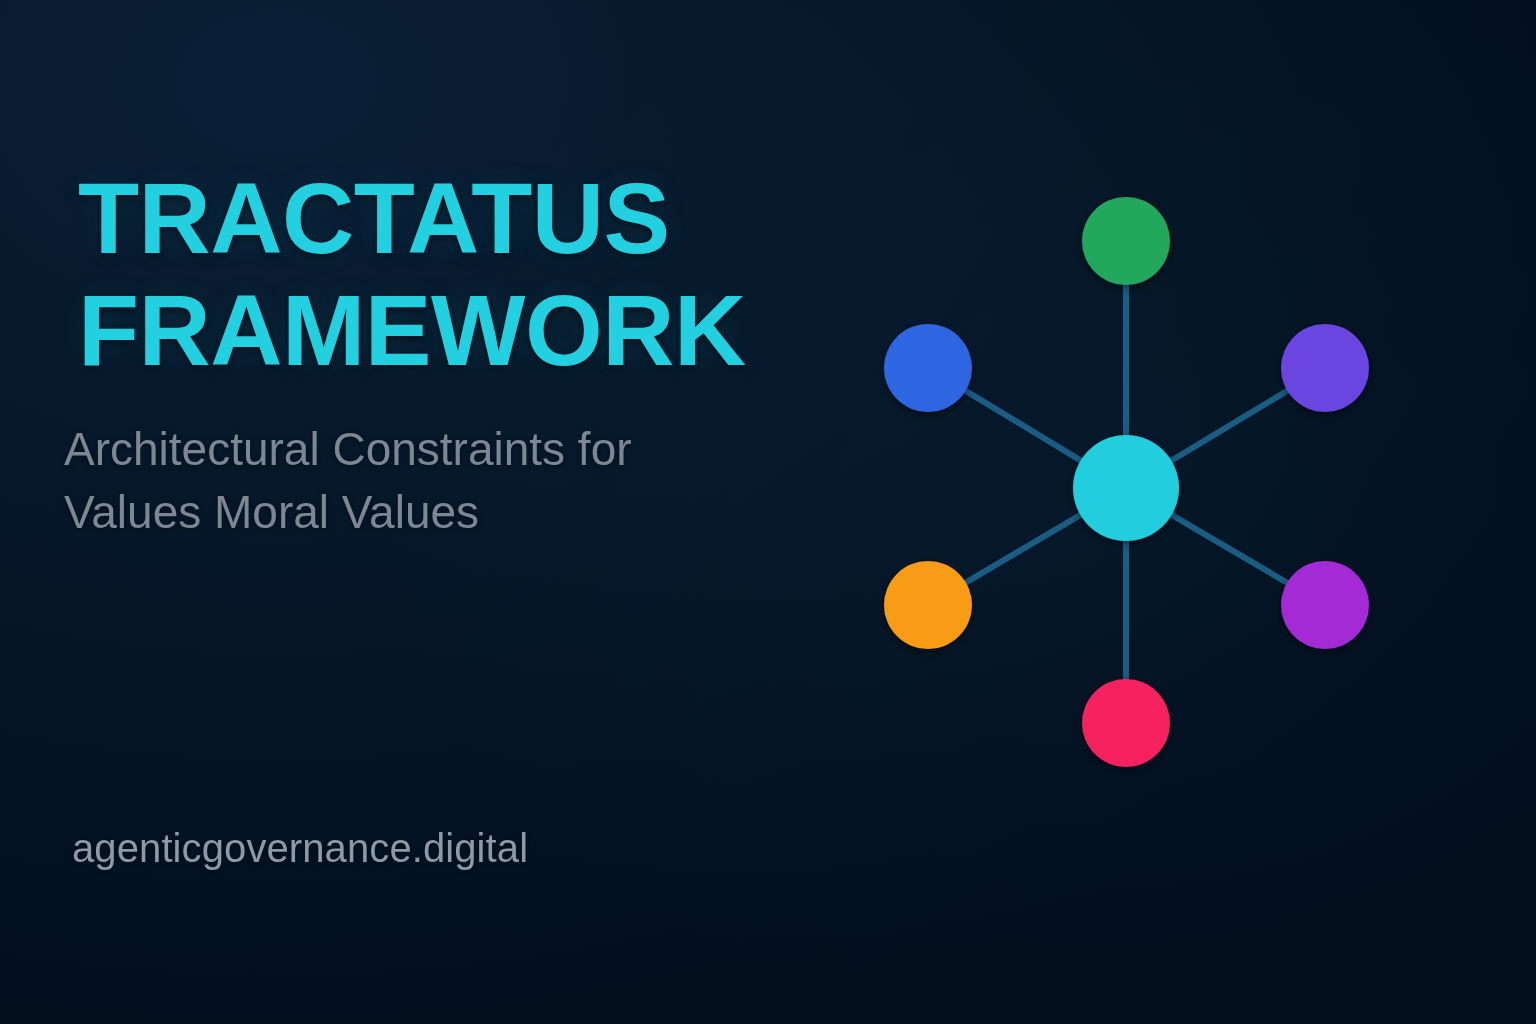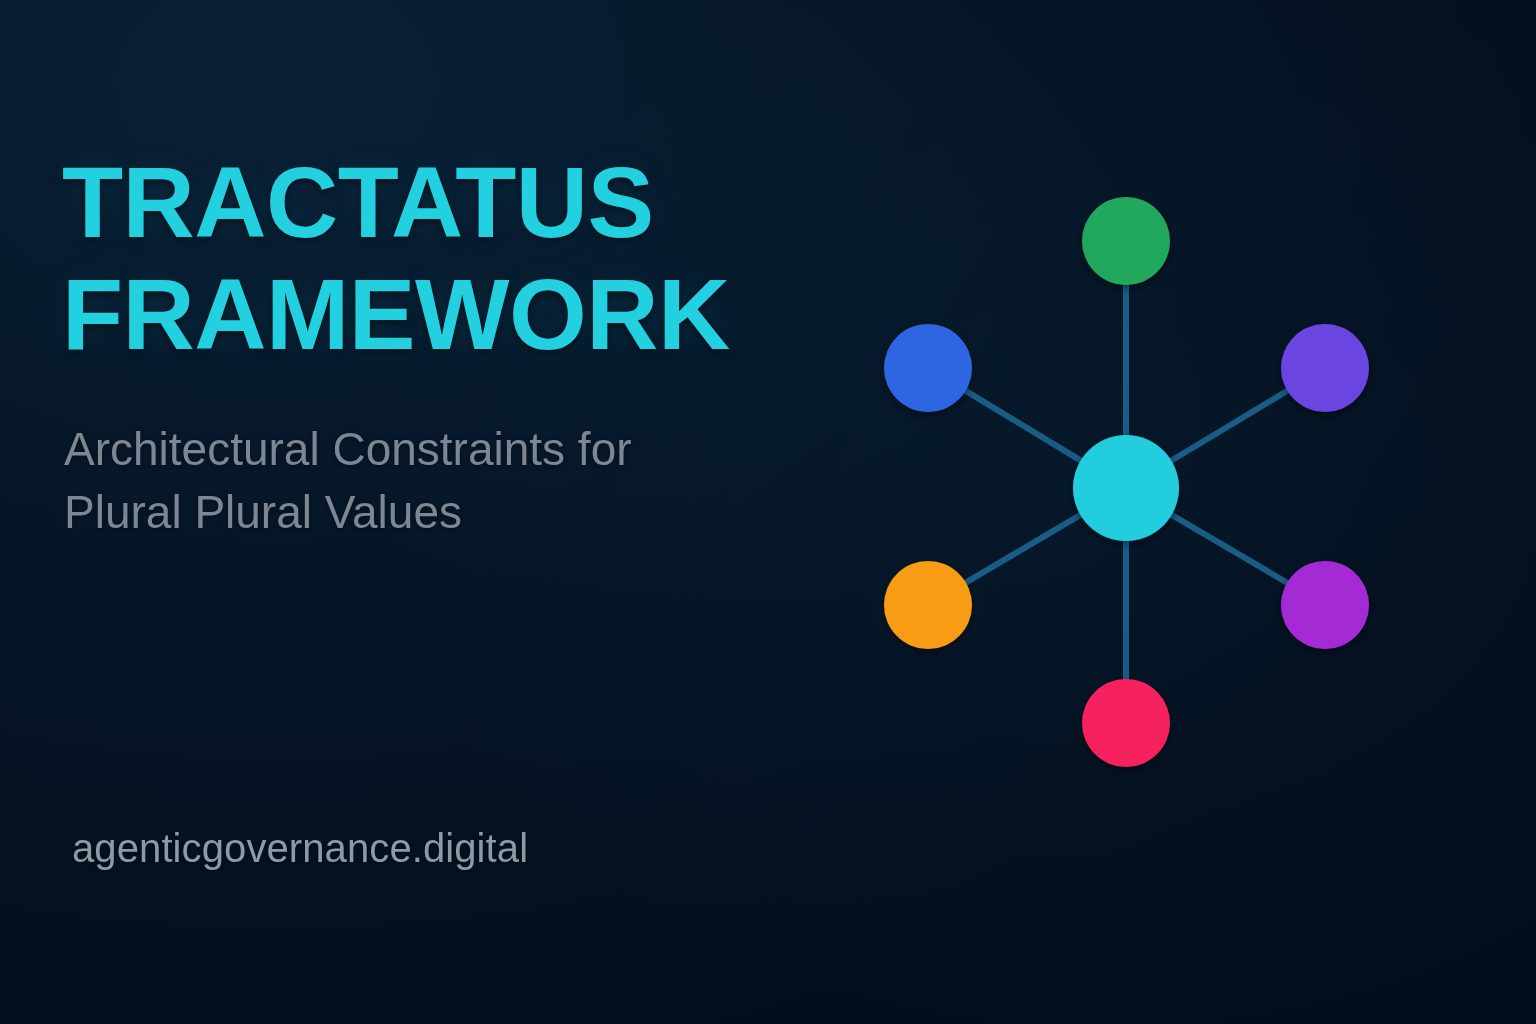--- a/index.html
+++ b/index.html
@@ -36,21 +36,21 @@
     width: 760px;
     height: 100%;
     z-index: 3;
   }
 
   .title {
     position: absolute;
     top: 146px;
     left: 0;
     width: 760px;
-    margin: 0;
+    margin: 16px;
     font-size: 100px;
     line-height: 1.12;
     font-weight: 700;
     letter-spacing: -0.5px;
     color: #22d0e0;
     text-shadow: 0 2px 10px rgba(0,0,0,0.55), 0 0 26px rgba(34,208,224,0.12);
     white-space: pre-line;
   }
 
   .subtitle {
@@ -120,18 +120,18 @@
           <circle cx="1126" cy="488" r="53" fill="#22cede" filter="url(#nodeShadow)"></circle>
         </g>
     </svg>
   </div>
 
   <div class="text-pane">
     <h1 class="title">TRACTATUS
 FRAMEWORK</h1>
 
     <p class="subtitle">Architectural Constraints for
-Plural Plural Values</p>
+Values Moral Values</p>
 
     <p class="site-url">agenticgovernance.digital</p>
   </div>
 
 </div>
 
 </body></html>

